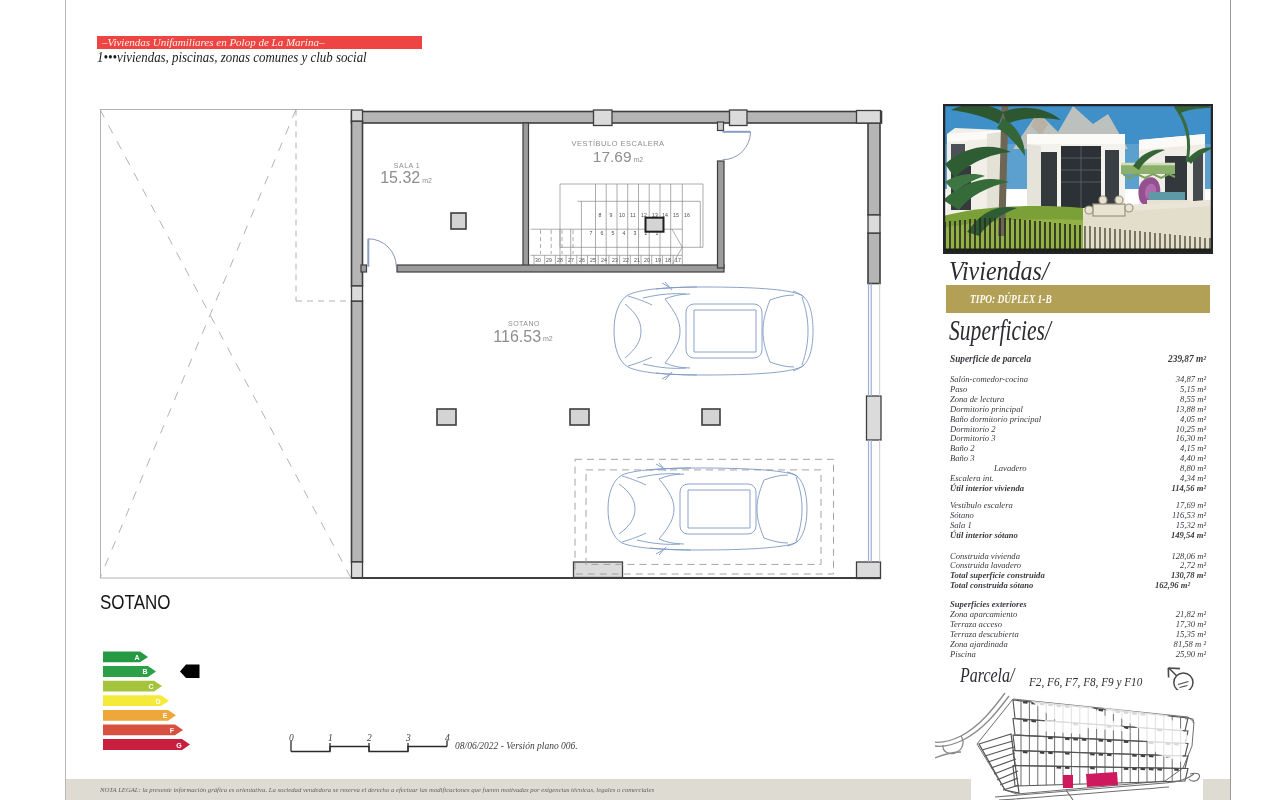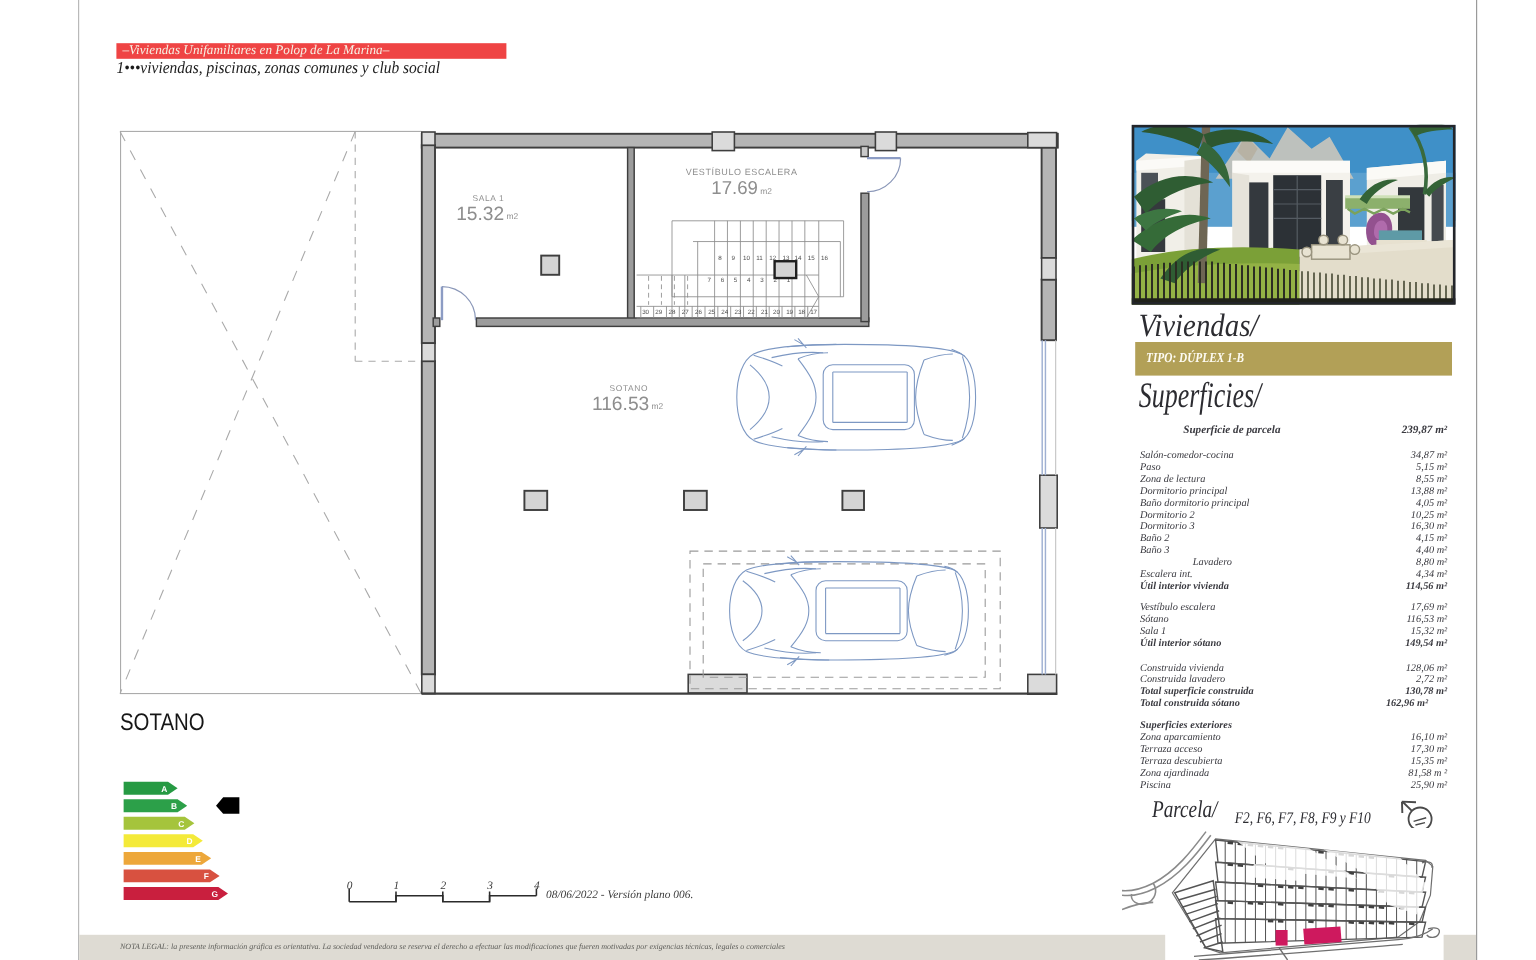--- a/index.html
+++ b/index.html
@@ -329,26 +329,26 @@
     <path d="M142,122 V146 M147,122 V146 M152,123 V146 M157,123 V146 M162,124 V146 M167,124 V146 M172,125 V146 M177,125 V146 M182,126 V146 M187,126 V146 M192,127 V146 M197,127 V146 M202,128 V146 M207,128 V146 M212,129 V146 M217,129 V146 M222,130 V146 M227,130 V146 M232,131 V146 M237,131 V146 M242,132 V146 M247,132 V146 M252,133 V146 M257,133 V146 M262,134 V146 M267,134 V146"></path>
   </g>
 
   <path d="M0,147 H270" stroke="#20221a" stroke-width="5"></path>
 
   <rect x="1" y="1" width="268" height="148" fill="none" stroke="#23252a" stroke-width="2.5"></rect>
 </svg>
 
 <div class="abs serif" style="left:949px;top:256px;font-size:27px;font-style:italic;color:#2c2c31;transform:scaleX(0.89);transform-origin:0 0;">Viviendas/</div>
 
-<div class="abs serif" style="left:946px;top:285px;width:264px;height:28px;background:#b2a057;color:#fdfbf3;font-style:italic;font-weight:bold;font-size:11.5px;line-height:28px;padding-left:9px;box-sizing:border-box;"><span style="display:inline-block;transform:scaleX(0.82);transform-origin:0 0;">TIPO: DÚPLEX 1-B</span></div>
+<div class="abs serif" style="left:946px;top:285px;width:264px;height:28px;background:#b2a057;color:#fdfbf3;font-style:italic;font-weight:bold;font-size:11.5px;line-height:28px;padding-left:24px;box-sizing:border-box;"><span style="display:inline-block;transform:scaleX(0.82);transform-origin:0 0;">TIPO: DÚPLEX 1-B</span></div>
 
 <div class="abs serif" style="left:949px;top:313px;font-size:30px;font-style:italic;color:#2c2c31;transform:scaleX(0.72);transform-origin:0 0;">Superficies/</div>
 
 <div class="abs serif" id="table" style="left:950px;top:355px;width:256px;font-style:italic;color:#3a3a40;font-size:8.6px;line-height:9.9px;">
-  <div style="position:relative;height:20px;font-weight:bold;font-size:9.3px;margin-left:36px;">Superficie de parcela<span style="position:absolute;right:0;">239,87 m²</span></div>
+  <div style="position:relative;height:20px;font-weight:bold;font-size:9.3px;">Superficie de parcela<span style="position:absolute;right:0;">239,87 m²</span></div>
   <div style="position:relative;">Salón-comedor-cocina<span style="position:absolute;right:0;">34,87 m²</span></div>
   <div style="position:relative;">Paso<span style="position:absolute;right:0;">5,15 m²</span></div>
   <div style="position:relative;">Zona de lectura<span style="position:absolute;right:0;">8,55 m²</span></div>
   <div style="position:relative;">Dormitorio principal<span style="position:absolute;right:0;">13,88 m²</span></div>
   <div style="position:relative;">Baño dormitorio principal<span style="position:absolute;right:0;">4,05 m²</span></div>
   <div style="position:relative;">Dormitorio 2<span style="position:absolute;right:0;">10,25 m²</span></div>
   <div style="position:relative;">Dormitorio 3<span style="position:absolute;right:0;">16,30 m²</span></div>
   <div style="position:relative;">Baño 2<span style="position:absolute;right:0;">4,15 m²</span></div>
   <div style="position:relative;">Baño 3<span style="position:absolute;right:0;">4,40 m²</span></div>
   <div style="position:relative;margin-left:44px;">Lavadero<span style="position:absolute;right:0;">8,80 m²</span></div>
@@ -359,21 +359,21 @@
   <div style="position:relative;">Sótano<span style="position:absolute;right:0;">116,53 m²</span></div>
   <div style="position:relative;">Sala 1<span style="position:absolute;right:0;">15,32 m²</span></div>
   <div style="position:relative;font-weight:bold;">Útil interior sótano<span style="position:absolute;right:0;">149,54 m²</span></div>
   <div style="height:10.5px;"></div>
   <div style="position:relative;">Construida vivienda<span style="position:absolute;right:0;">128,06 m²</span></div>
   <div style="position:relative;">Construida lavadero<span style="position:absolute;right:0;">2,72 m²</span></div>
   <div style="position:relative;font-weight:bold;">Total superficie construida<span style="position:absolute;right:0;">130,78 m²</span></div>
   <div style="position:relative;font-weight:bold;">Total construida sótano<span style="position:absolute;right:16px;">162,96 m²</span></div>
   <div style="height:9px;"></div>
   <div style="position:relative;font-weight:bold;">Superficies exteriores</div>
-  <div style="position:relative;">Zona aparcamiento<span style="position:absolute;right:0;">16,10 m²</span></div>
+  <div style="position:relative;">Zona aparcamiento<span style="position:absolute;right:0;">21,82 m²</span></div>
   <div style="position:relative;">Terraza acceso<span style="position:absolute;right:0;">17,30 m²</span></div>
   <div style="position:relative;">Terraza descubierta<span style="position:absolute;right:0;">15,35 m²</span></div>
   <div style="position:relative;">Zona ajardinada<span style="position:absolute;right:0;">81,58 m&nbsp;²</span></div>
   <div style="position:relative;">Piscina<span style="position:absolute;right:0;">25,90 m²</span></div>
 </div>
 
 <div class="abs serif" style="left:960px;top:664px;font-size:20px;font-style:italic;color:#2c2c31;transform:scaleX(0.80);transform-origin:0 0;">Parcela/</div>
 
 <div class="abs serif" style="left:1029px;top:674px;font-size:13.5px;font-style:italic;color:#2c2c31;transform:scaleX(0.83);transform-origin:0 0;">F2, F6, F7, F8, F9 y F10</div>
 

